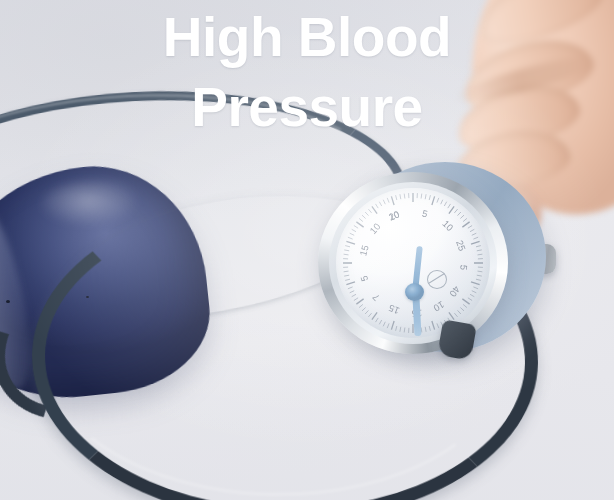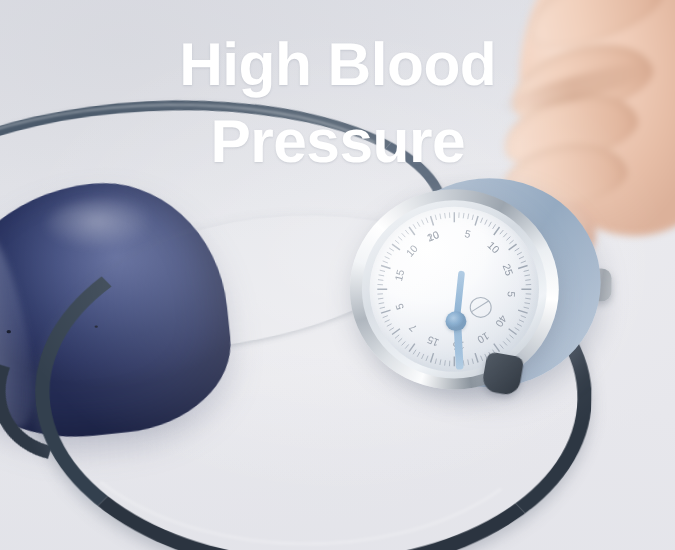--- a/index.html
+++ b/index.html
@@ -233,21 +233,20 @@
   }
 
   
   .title{
     position:absolute;left:0;top:2px;width:614px;
     text-align:center;color:#ffffff;
     font-family:"Liberation Sans", sans-serif;
     font-weight:bold;font-size:55px;line-height:1.28;
     letter-spacing:-0.5px;
     text-shadow:0 1px 2px rgba(140,145,158,.30);
-    margin-top:21px;
   }
   .title .l2{display:block;}
 </style>
 </head>
 <body>
 
 <div id="stage">
 
   <div class="surface-shade"></div>
 

